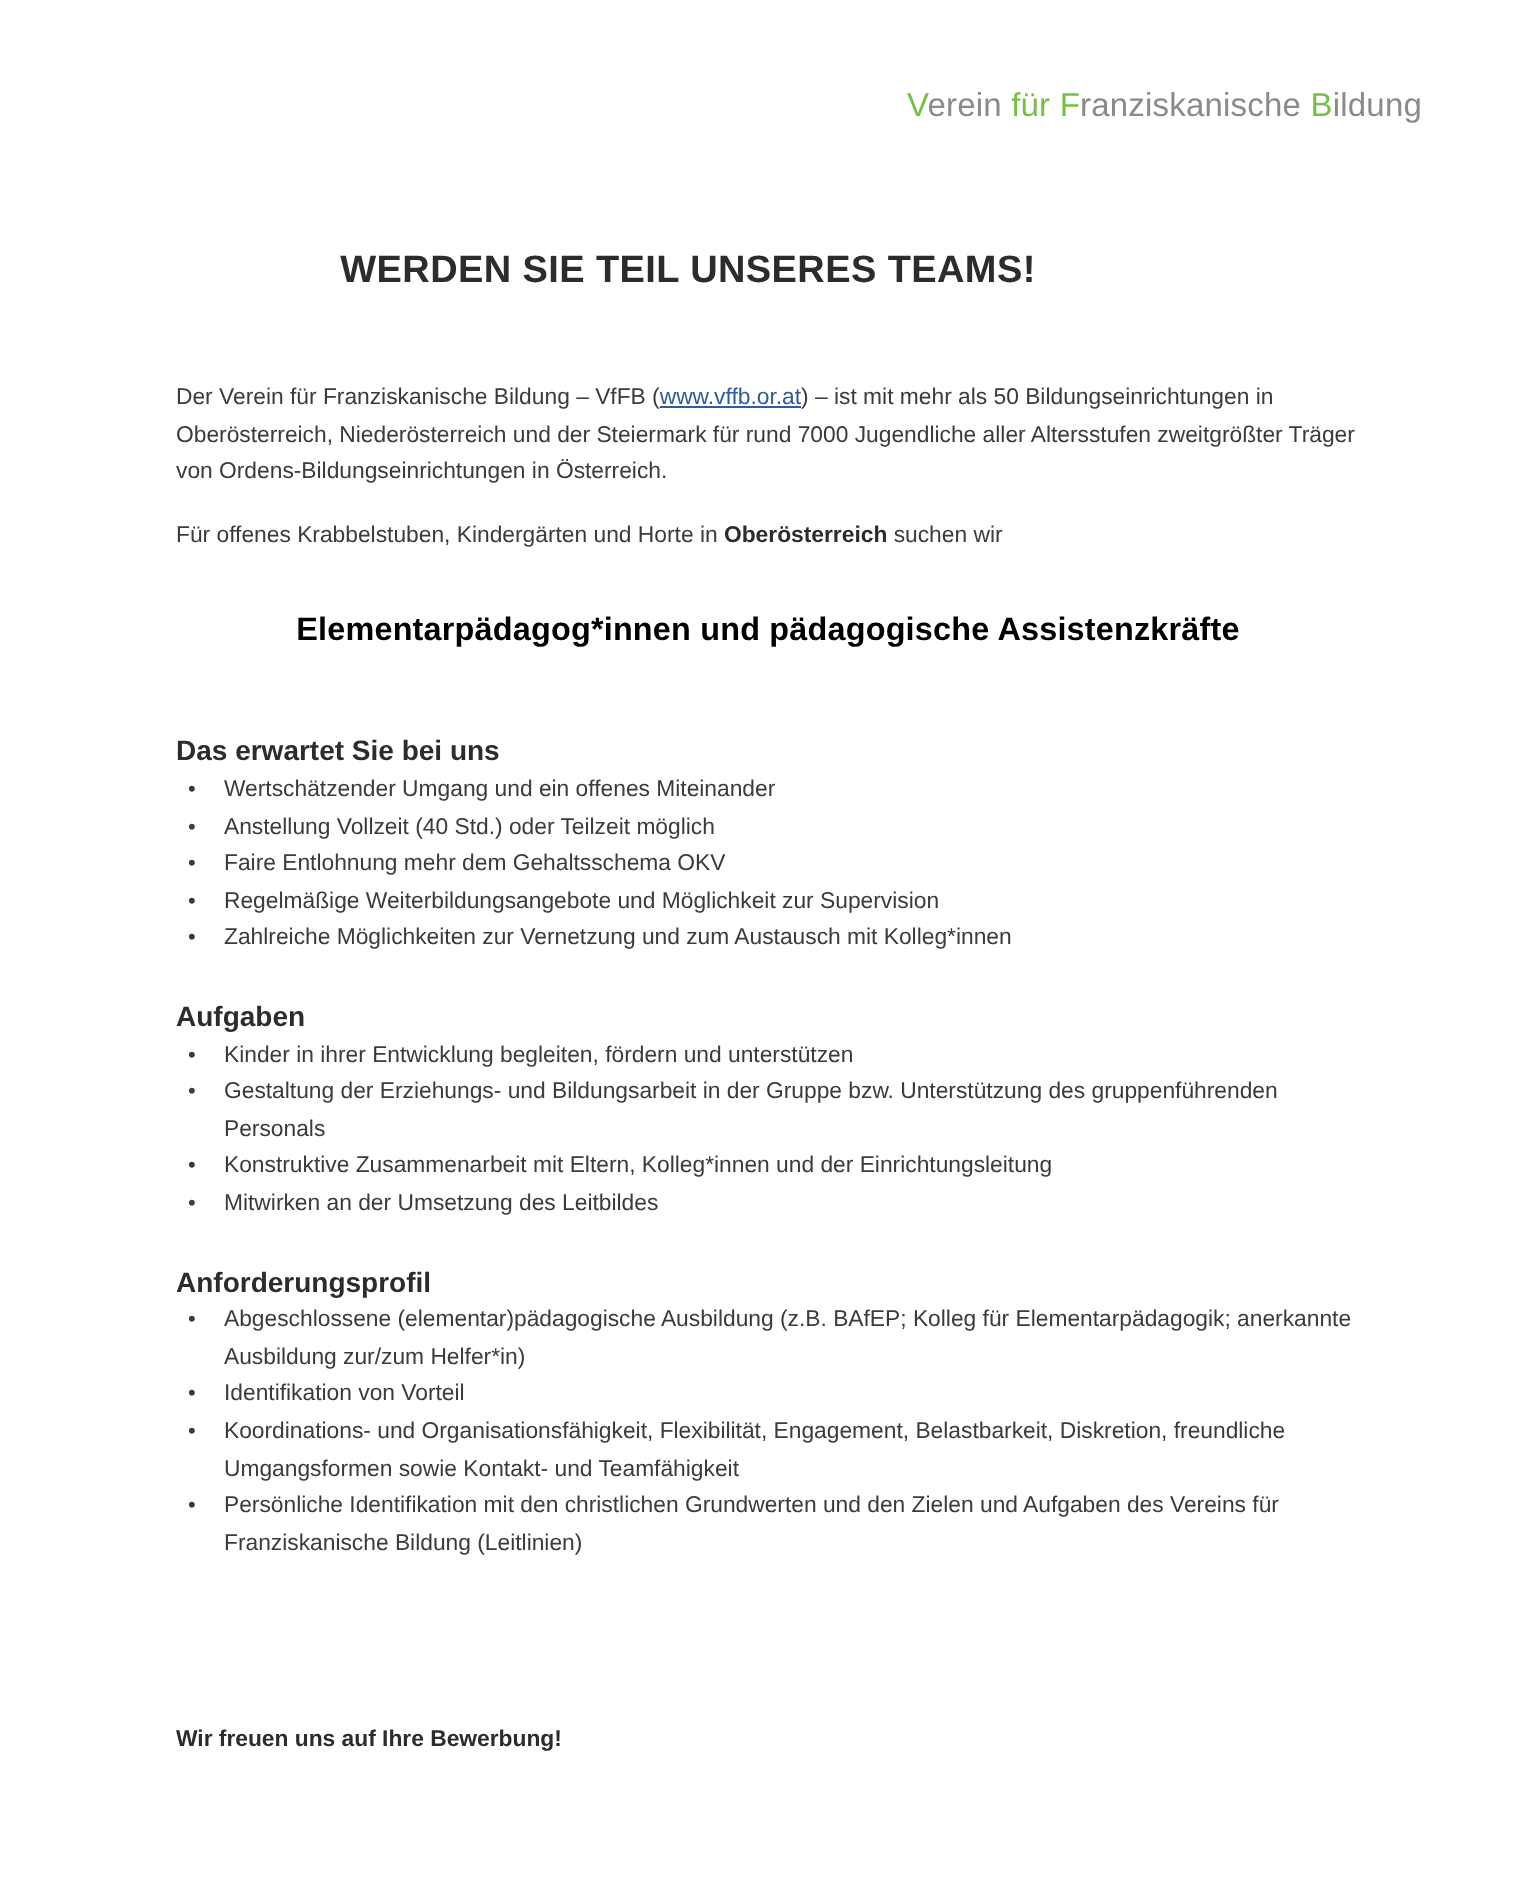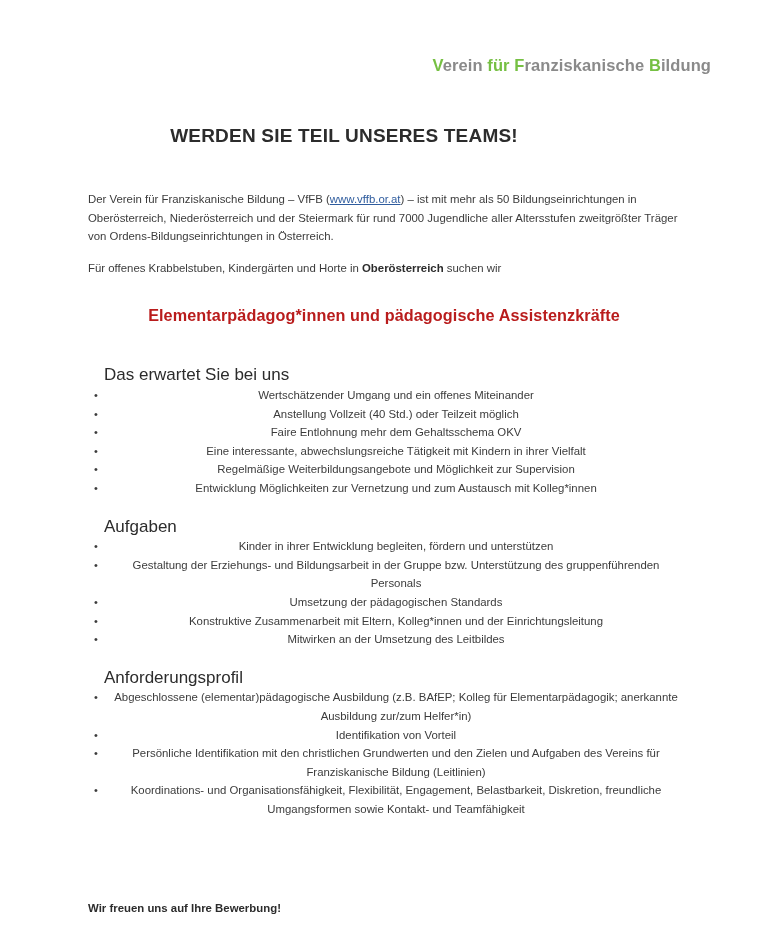--- a/index.html
+++ b/index.html
@@ -21,25 +21,25 @@
     position: relative;
     width: 768px;
     height: 946px;
     box-sizing: border-box;
     background: #ffffff;
   }
 
   
   .letterhead {
     position: absolute;
-    top: 56px;
+    top: 44px;
     right: 57px;
     text-align: right;
     font-size: 16.5px;
-    font-weight: bold;
+    font-weight: normal;
     letter-spacing: .1px;
     white-space: nowrap;
     line-height: 1.2;
   }
   .letterhead .gray  { color: #8a8a8a; }
   .letterhead .green { color: #76c043; }
 
   
   .headline {
     position: absolute;
@@ -79,38 +79,37 @@
   }
 
   strong { font-weight: bold; color: #2c2c2c; margin-top: 29px; }
 
   
   .job-title {
     margin: 0;
     text-align: center;
     font-size: 16.2px;
     font-weight: bold;
-    color: #b91c1c;
+    color: #000000;
     letter-spacing: .1px;
     line-height: 1.3;
   }
 
   
   .section-title {
-    margin: 0 0 1px 16px;
-    font-size: 17px;
-    font-weight: normal;
+    margin: 0 0 1px 0;
+    font-size: 14px;
+    font-weight: bold;
     color: #2c2c2c;
   }
 
   ul.bullets {
     margin: 0;
     padding: 0;
     list-style: none;
-    text-align: center;
   }
   ul.bullets > li {
     position: relative;
     padding-left: 24px;
     margin: 0;
     line-height: 18.6px;
   }
   ul.bullets > li::before {
     content: "\2022";
     position: absolute;
@@ -146,48 +145,46 @@
     <h2 class="job-title">Elementarpädagog*innen und pädagogische Assistenzkräfte</h2>
 
     <div class="gap-xl"></div>
 
     <div>
       <p class="section-title">Das erwartet Sie bei uns</p>
       <ul class="bullets">
         <li>Wertschätzender Umgang und ein offenes Miteinander</li>
         <li>Anstellung Vollzeit (40 Std.) oder Teilzeit möglich</li>
         <li>Faire Entlohnung mehr dem Gehaltsschema OKV</li>
-        <li>Eine interessante, abwechslungsreiche Tätigkeit mit Kindern in ihrer Vielfalt</li>
         <li>Regelmäßige Weiterbildungsangebote und Möglichkeit zur Supervision</li>
-        <li>Entwicklung Möglichkeiten zur Vernetzung und zum Austausch mit Kolleg*innen</li>
+        <li>Zahlreiche Möglichkeiten zur Vernetzung und zum Austausch mit Kolleg*innen</li>
       </ul>
     </div>
 
     <div class="gap-md"></div>
 
     <div>
       <p class="section-title">Aufgaben</p>
       <ul class="bullets">
         <li>Kinder in ihrer Entwicklung begleiten, fördern und unterstützen</li>
         <li>Gestaltung der Erziehungs- und Bildungsarbeit in der Gruppe bzw. Unterstützung des gruppenführenden Personals</li>
-        <li>Umsetzung der pädagogischen Standards</li>
         <li>Konstruktive Zusammenarbeit mit Eltern, Kolleg*innen und der Einrichtungsleitung</li>
         <li>Mitwirken an der Umsetzung des Leitbildes</li>
       </ul>
     </div>
 
     <div class="gap-md"></div>
 
     <div>
       <p class="section-title">Anforderungsprofil</p>
       <ul class="bullets">
         <li>Abgeschlossene (elementar)pädagogische Ausbildung (z.B. BAfEP; Kolleg für Elementarpädagogik; anerkannte Ausbildung zur/zum Helfer*in)</li>
         <li>Identifikation von Vorteil</li>
+        <li>Koordinations- und Organisationsfähigkeit, Flexibilität, Engagement, Belastbarkeit, Diskretion, freundliche Umgangsformen sowie Kontakt- und Teamfähigkeit</li>
         <li>Persönliche Identifikation mit den christlichen Grundwerten und den Zielen und Aufgaben des Vereins für Franziskanische Bildung (Leitlinien)</li>
-        <li>Koordinations- und Organisationsfähigkeit, Flexibilität, Engagement, Belastbarkeit, Diskretion, freundliche Umgangsformen sowie Kontakt- und Teamfähigkeit</li>
       </ul>
     </div>
 
     <div class="gap-xl"></div>
 
 
     <div class="gap-xl"></div>
 
     <p class="para closing-line">Wir freuen uns auf Ihre Bewerbung!</p>
 

